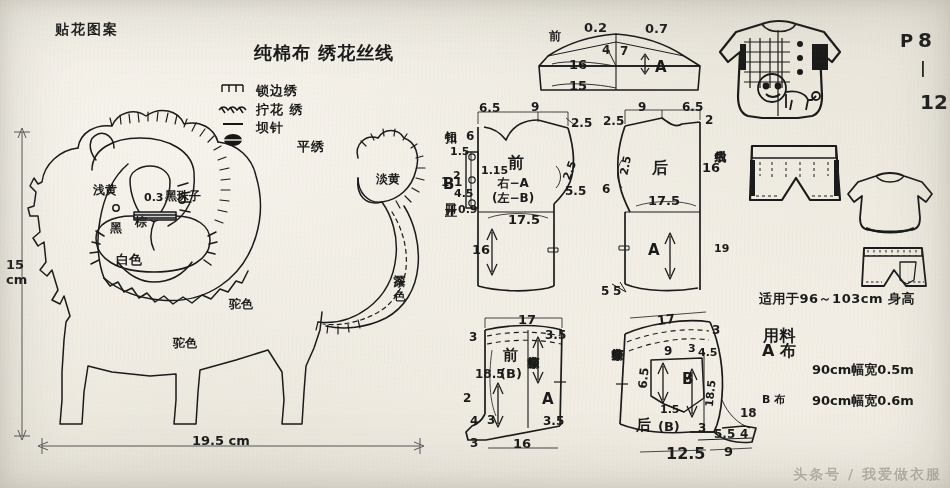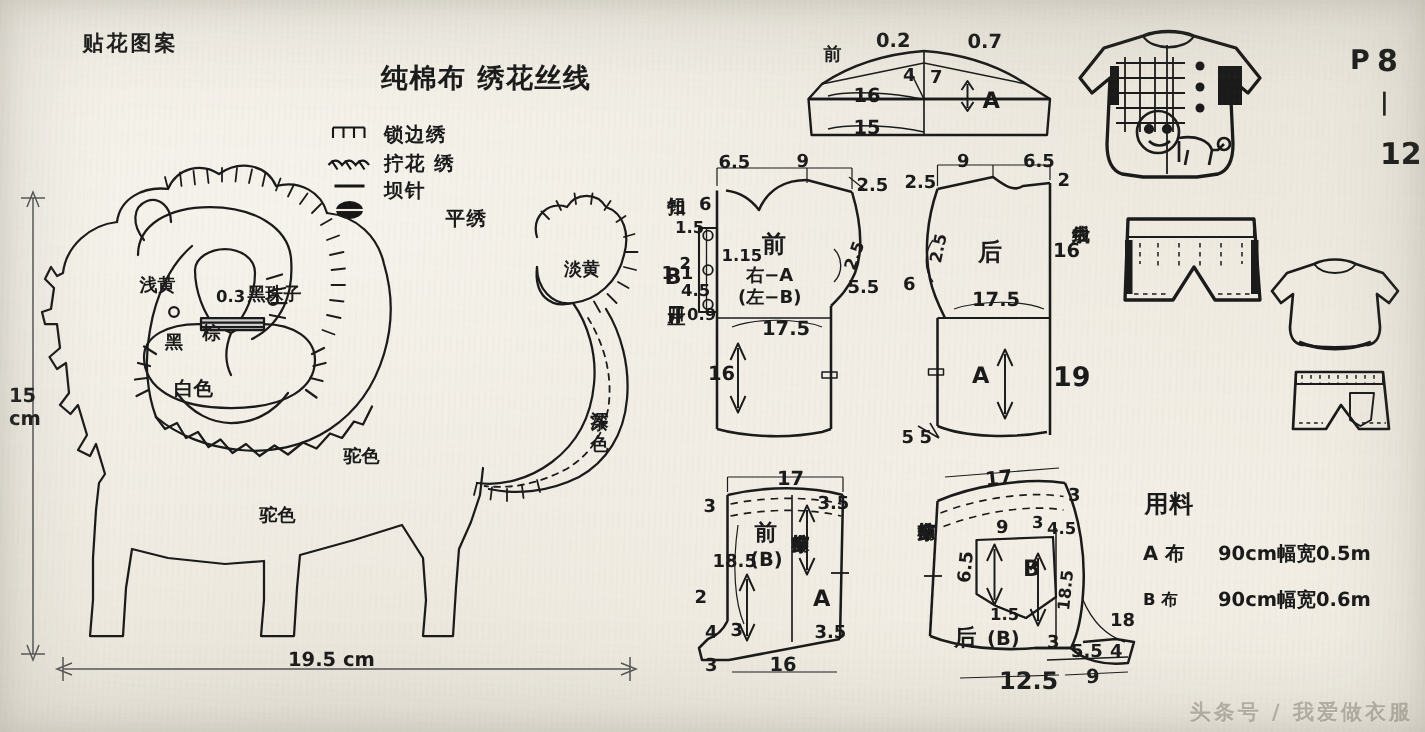--- a/index.html
+++ b/index.html
@@ -318,21 +318,21 @@
     </g>
   </svg>
   <div class="lbl num" style="left:638px;top:101px;font-size:12px;">9</div>
   <div class="lbl num" style="left:682px;top:101px;font-size:12px;">6.5</div>
   <div class="lbl num" style="left:603px;top:115px;font-size:12px;">2.5</div>
   <div class="lbl num" style="left:705px;top:114px;font-size:12px;">2</div>
   <div class="lbl num" style="left:616px;top:160px;font-size:11px;transform:rotate(-78deg);">2.5</div>
   <div class="lbl num" style="left:602px;top:183px;font-size:12px;">6</div>
   <div class="lbl num" style="left:702px;top:161px;font-size:13px;">16</div>
   <div class="lbl num" style="left:648px;top:194px;font-size:13px;">17.5</div>
-  <div class="lbl num" style="left:702px;top:243px;font-size:18px;">19</div>
+  <div class="lbl num" style="left:702px;top:243px;font-size:11px;padding-left:12px;">19</div>
   <div class="lbl num" style="left:601px;top:285px;font-size:12px;">5</div>
   <div class="lbl num" style="left:613px;top:285px;font-size:12px;">5</div>
   <div class="lbl cn big" style="left:652px;top:160px;font-size:16px;">后</div>
   <div class="lbl big" style="left:648px;top:243px;font-size:15px;">A</div>
   <div class="lbl cn vert" style="left:714px;top:140px;font-size:12px;">后中线</div>
 
   <svg width="950" height="488" style="pointer-events:none;">
     <g fill="none" stroke="#1a1a1a" stroke-width="1.7" stroke-linejoin="round">
       <path d="M485,330 L485,414"></path>
       <path d="M485,330 C510,324 540,324 562,330"></path>
@@ -502,22 +502,23 @@
                M892,250 L892,256 M898,250 L898,256 M904,250 L904,256 M910,250 L910,256 M916,250 L916,256"></path>
       <path d="M866,282 L882,282 M908,282 L924,282"></path>
     </g>
   </svg>
 
   <div class="lbl big" style="left:900px;top:32px;font-size:18px;">P</div>
   <div class="lbl big" style="left:918px;top:30px;font-size:20px;">8</div>
   <div class="lbl big" style="left:920px;top:60px;font-size:16px;">|</div>
   <div class="lbl big" style="left:920px;top:92px;font-size:20px;">12</div>
 
+  <div class="lbl cn" style="left:759px;top:292px;font-size:13px;letter-spacing:.5px;">适用于96～103cm 身高</div>
   <div class="lbl cn" style="left:763px;top:328px;font-size:16px;letter-spacing:.5px;">用料</div>
-  <div class="lbl cn" style="left:762px;top:363px;font-size:13px;">A 布</div>
+  <div class="lbl cn" style="left:762px;top:343px;font-size:16px;">A 布</div>
   <div class="lbl cn" style="left:812px;top:363px;font-size:13px;">90cm幅宽0.5m</div>
   <div class="lbl cn" style="left:762px;top:394px;font-size:11px;">B 布</div>
   <div class="lbl cn" style="left:812px;top:394px;font-size:13px;">90cm幅宽0.6m</div>
 
   <div id="wm">头条号 / 我爱做衣服</div>
 
   <div id="grain"></div>
   <div id="vign"></div>
 </div>
 

